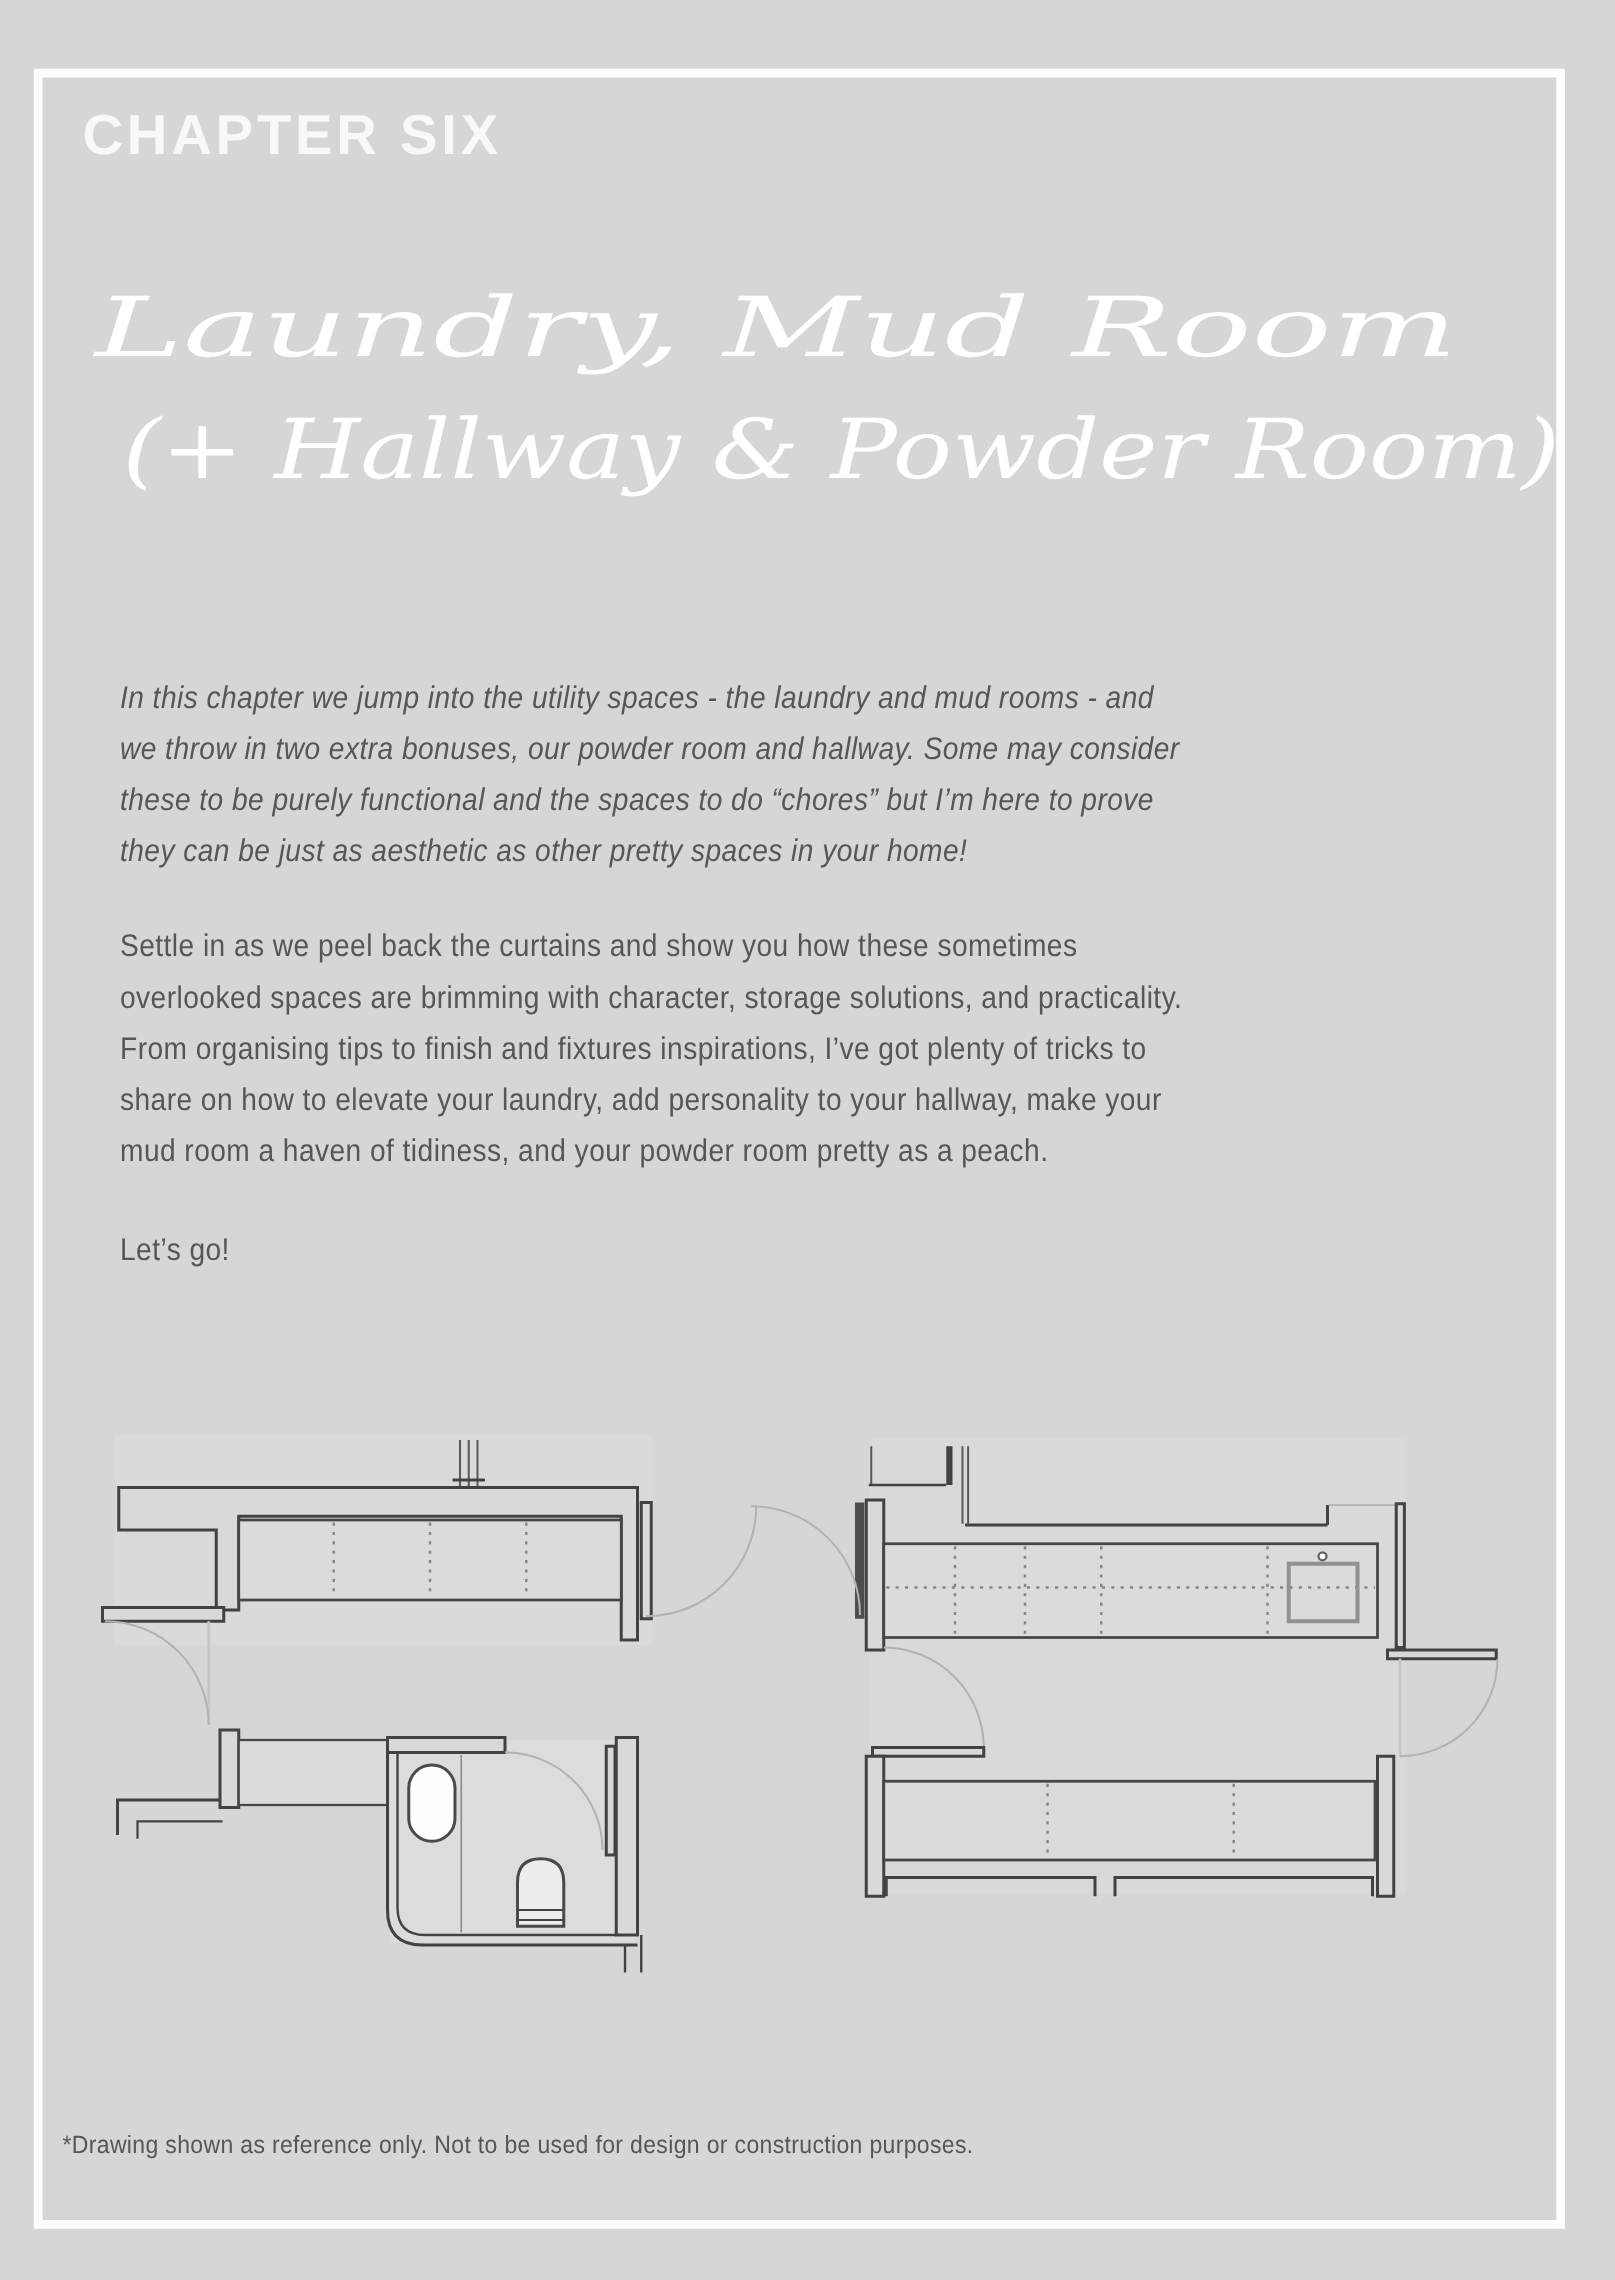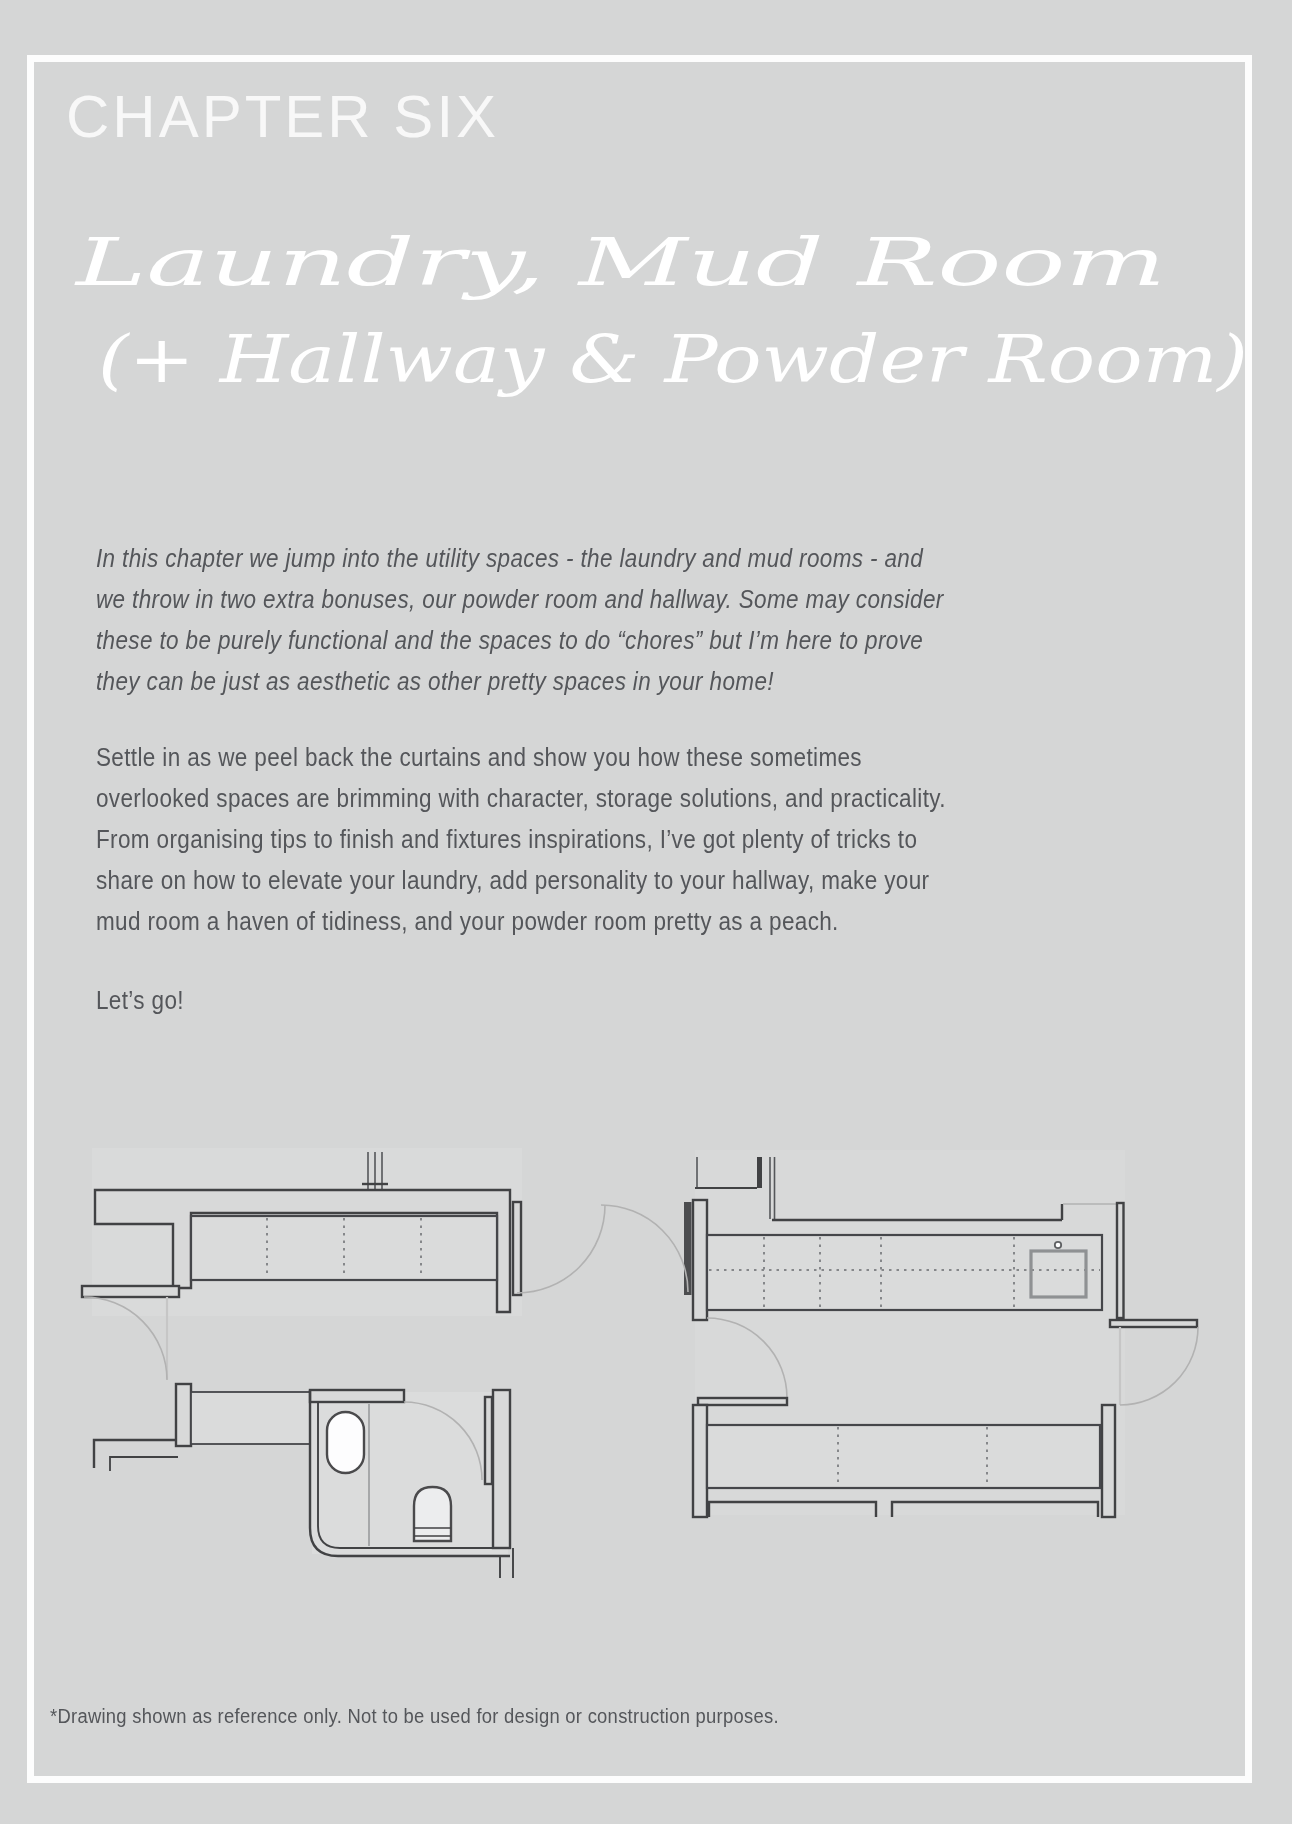--- a/index.html
+++ b/index.html
@@ -12,21 +12,21 @@
   }
   .frame{
     position:absolute;left:27px;top:55px;
     width:1225px;height:1728px;
     border:7px solid #fdfdfd;
     box-sizing:border-box;
     pointer-events:none;
   }
   .chapter-label{
     position:absolute;left:66px;top:82px;
-    font-size:60px;font-weight:400;
+    font-size:45px;font-weight:700;
     letter-spacing:3px;
     color:rgba(255,255,255,0.82);
     white-space:nowrap;
   }
   .title-svg{position:absolute;left:58px;top:150px;}
   .title-svg text{
     font-family:"DejaVu Serif","Liberation Serif",serif;
     font-style:italic;
     fill:#ffffff;
   }

